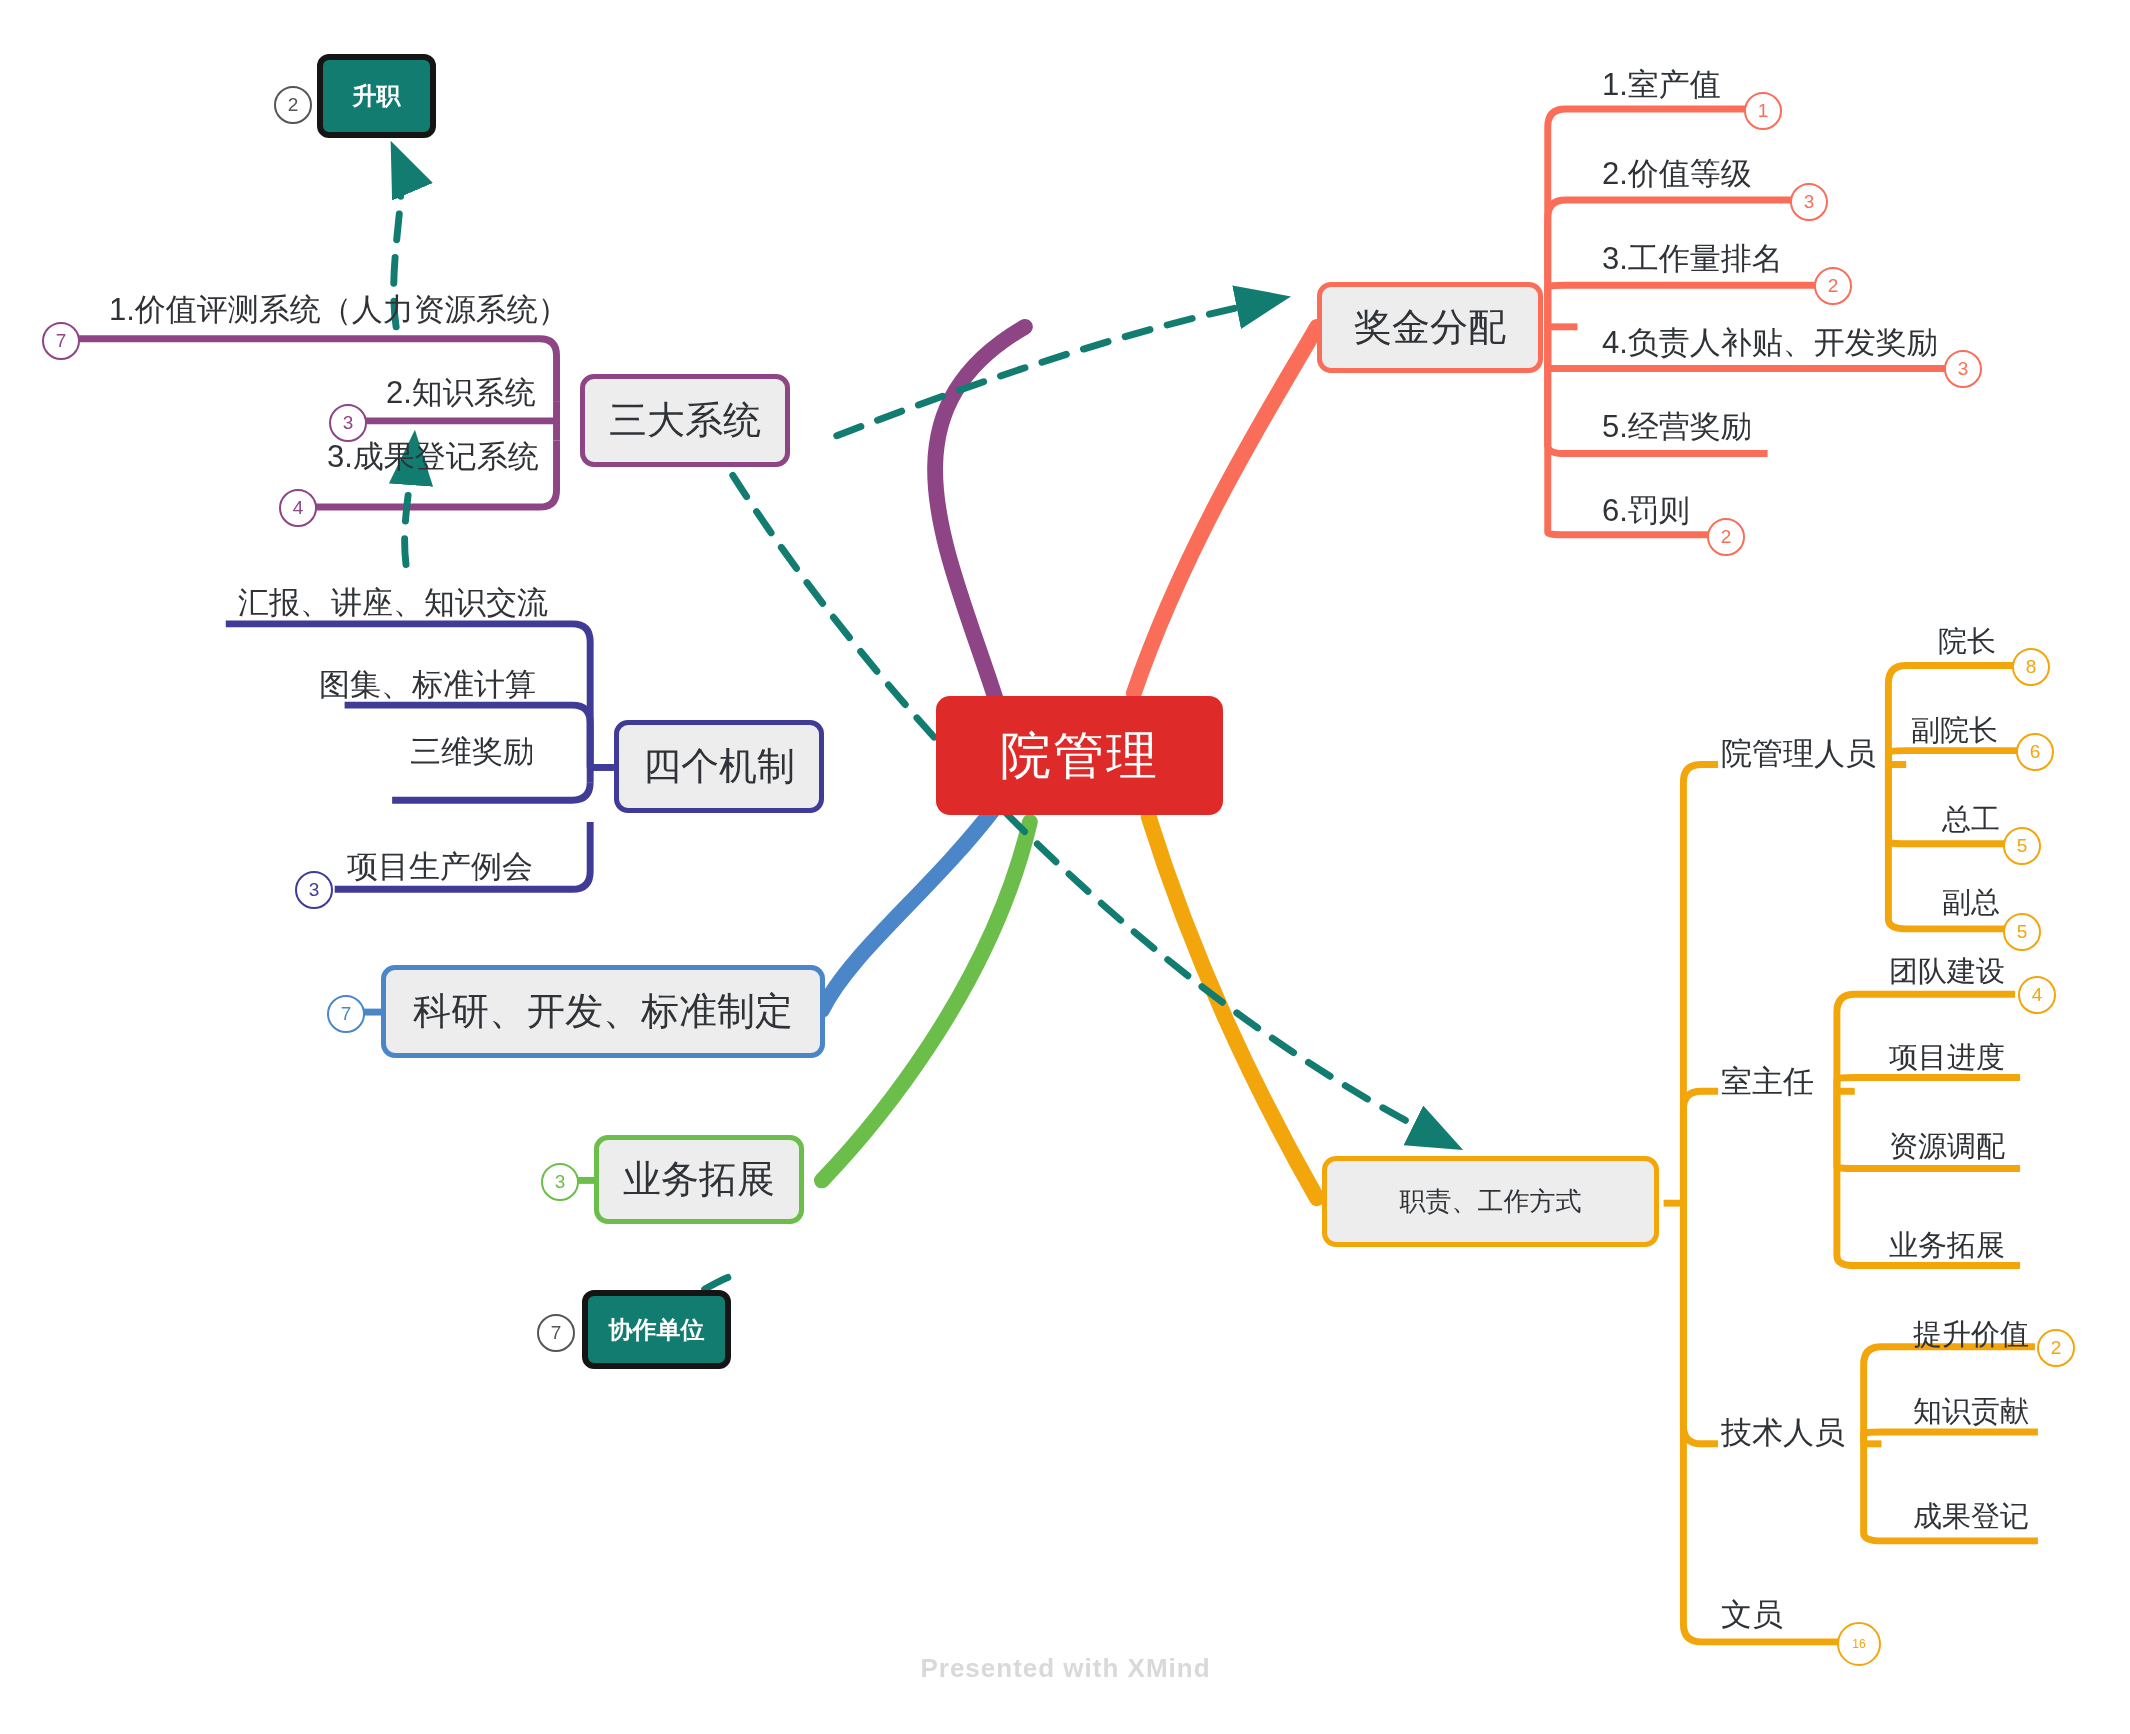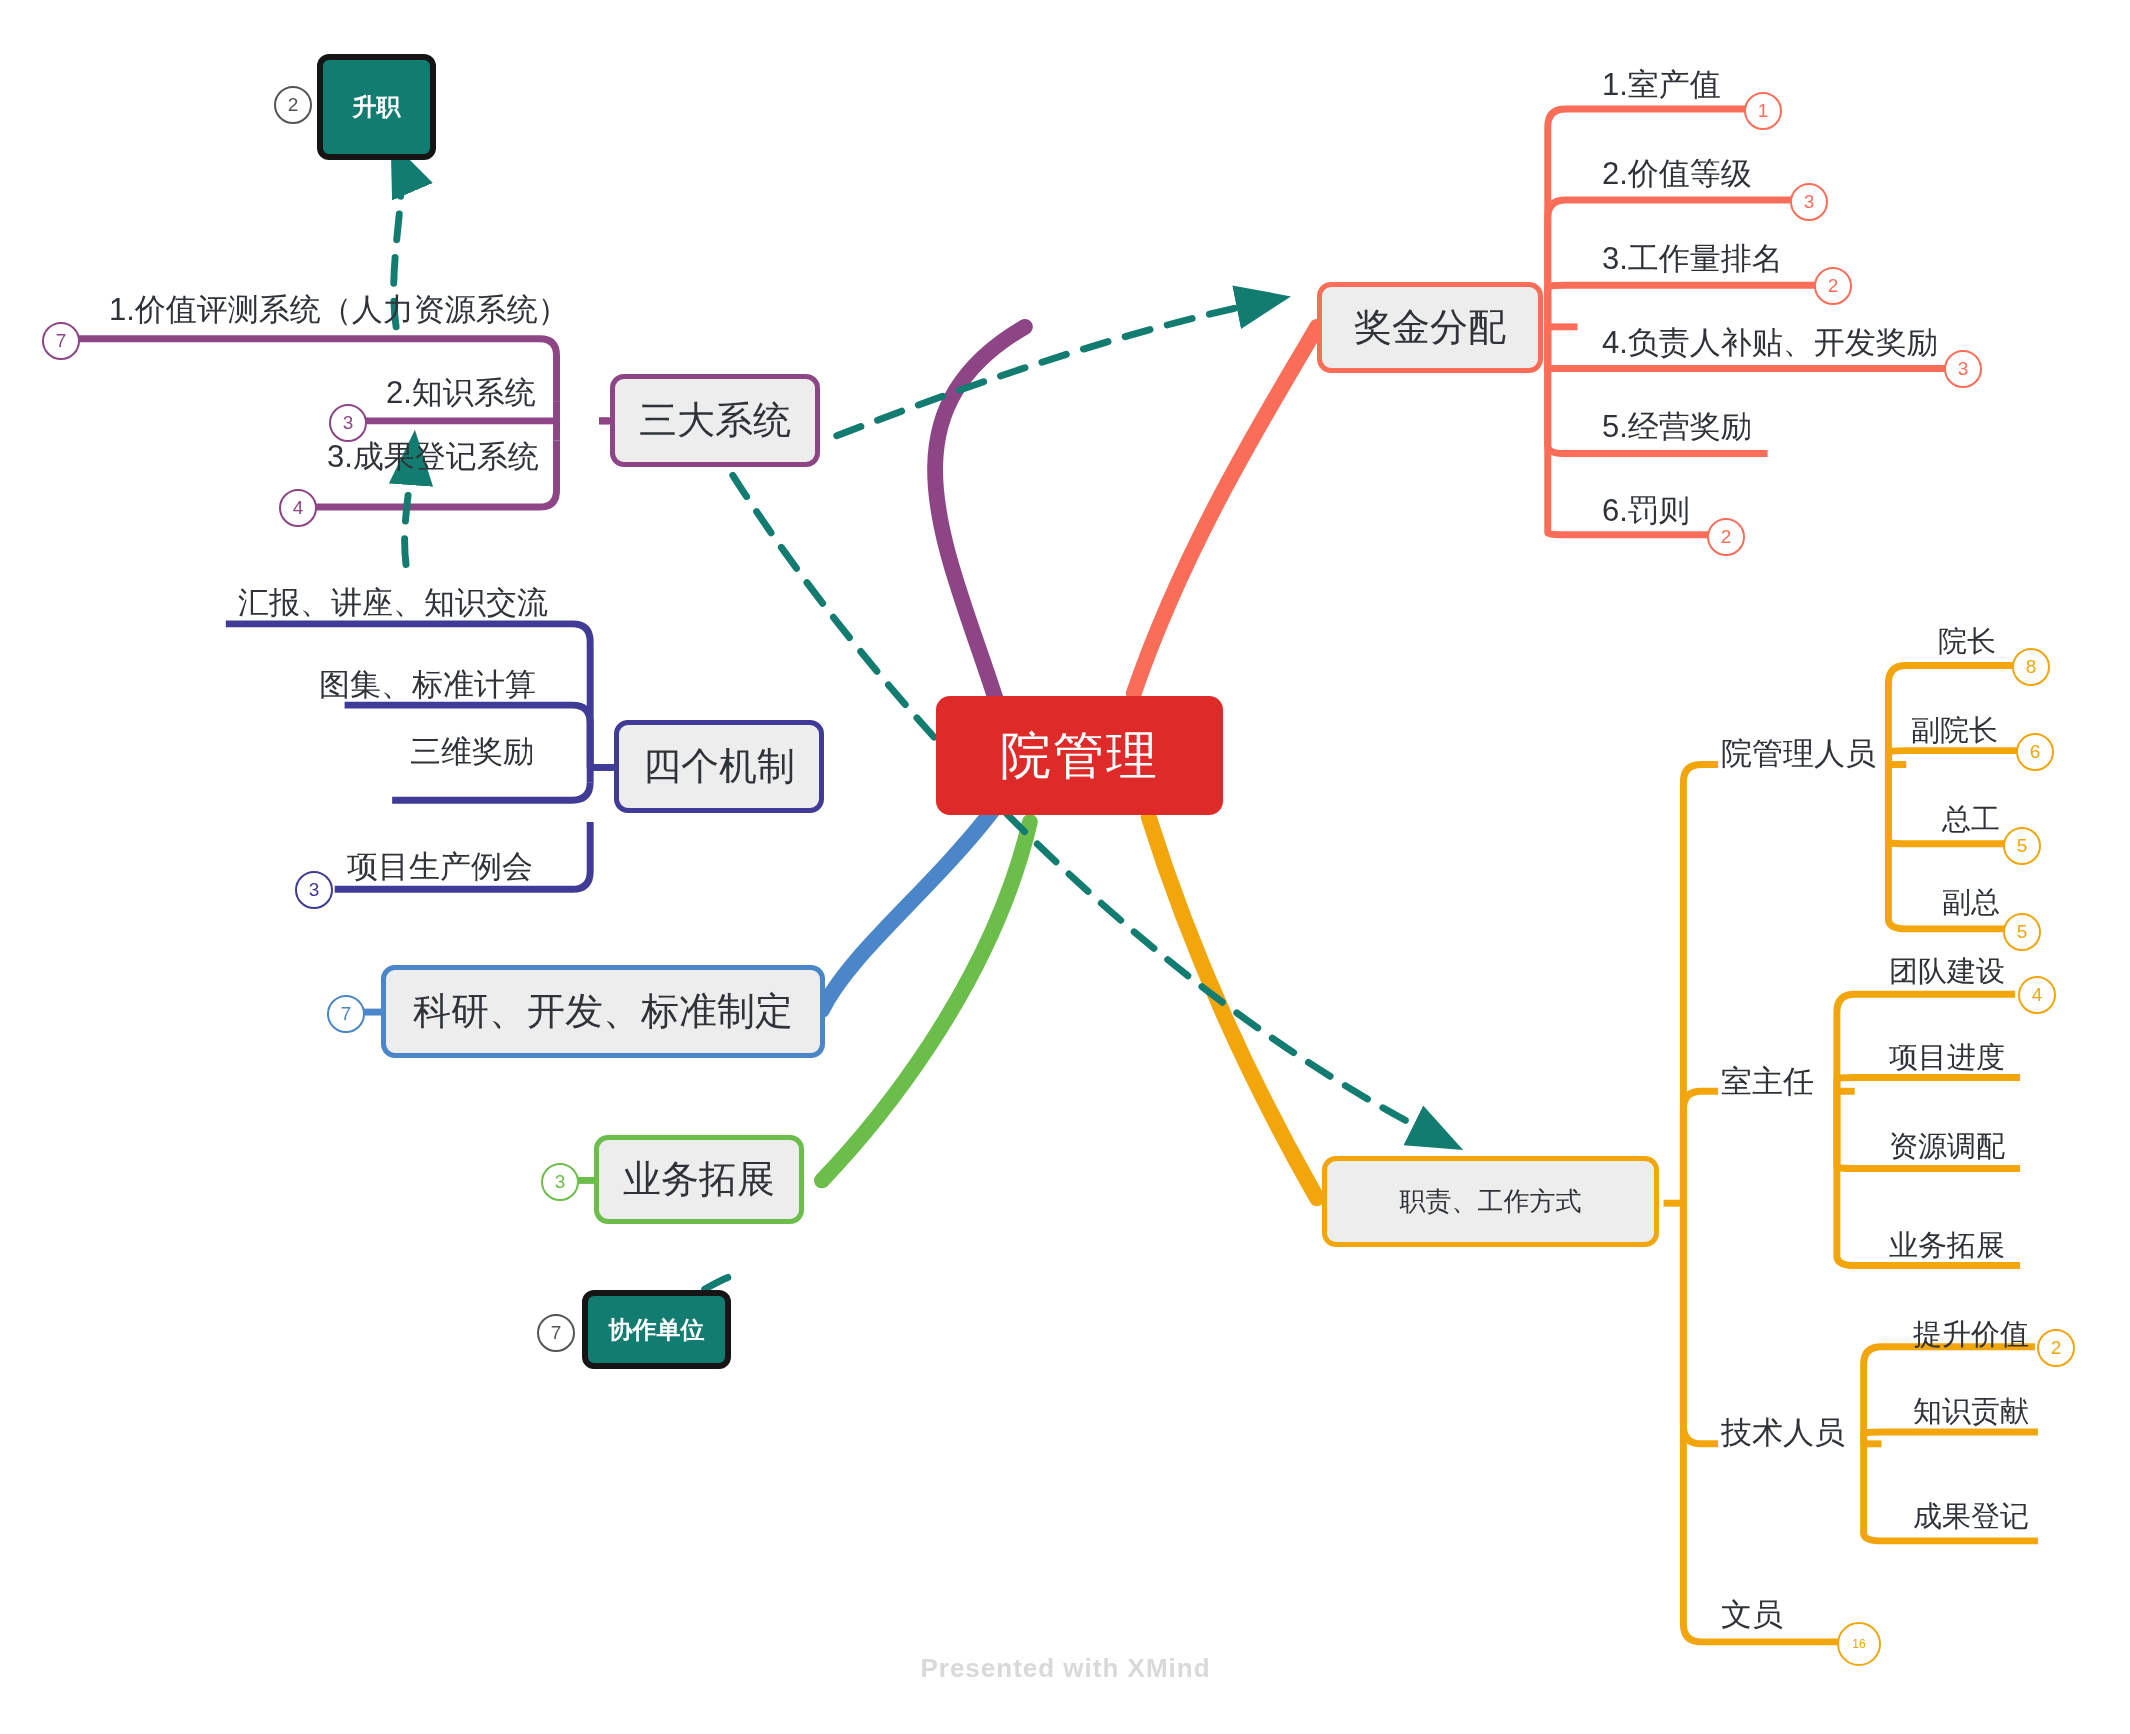--- a/index.html
+++ b/index.html
@@ -109,21 +109,21 @@
     <path d="M410,570 C 405,530 415,490 418,448" stroke="#127C71" stroke-width="7" fill="none" stroke-dasharray="26 18" stroke-linecap="round" marker-end="url(#arrow)"></path>
     <path d="M845,440 C 1000,380 1150,330 1290,302" stroke="#127C71" stroke-width="7" fill="none" stroke-dasharray="26 18" stroke-linecap="round" marker-end="url(#arrow)"></path>
     <path d="M740,480 C 880,700 1150,1000 1465,1155" stroke="#127C71" stroke-width="7" fill="none" stroke-dasharray="26 18" stroke-linecap="round" marker-end="url(#arrow)"></path>
     <path d="M735,1290 C 710,1300 690,1320 672,1310" stroke="#127C71" stroke-width="7" fill="none" stroke-dasharray="26 18" stroke-linecap="round" marker-end="url(#arrow)"></path>
   </svg>
 
   <div class="node root" style="left:936px;top:696px;width:287px;height:119px;">
     <span>院管理</span>
   </div>
 
-  <div class="node boxed b1" style="left:610px;top:374px;width:210px;height:93px;border-color:#8E4585;font-size:38px;">
+  <div class="node boxed b1" style="left:580px;top:374px;width:210px;height:93px;border-color:#8E4585;font-size:38px;">
     <span>三大系统</span>
   </div>
   <div class="leaf big" style="left:109px;top:289px;">
     <span>1.价值评测系统（人力资源系统）</span>
   </div>
   <div class="badge" style="left:42px;top:322px;border-color:#8E4585;color:#8E4585;">
     <span>7</span>
   </div>
   <div class="leaf big" style="left:386px;top:372px;">
     <span>2.知识系统</span>
@@ -164,21 +164,21 @@
     <span>7</span>
   </div>
 
   <div class="node boxed b1" style="left:594px;top:1135px;width:210px;height:89px;border-color:#6CBE4B;font-size:38px;">
     <span>业务拓展</span>
   </div>
   <div class="badge" style="left:541px;top:1163px;border-color:#6CBE4B;color:#6CBE4B;">
     <span>3</span>
   </div>
 
-  <div class="node callout" style="left:317px;top:54px;width:119px;height:106px;">
+  <div class="node callout" style="left:317px;top:54px;width:119px;height:84px;">
     <span>升职</span>
   </div>
   <div class="badge" style="left:274px;top:86px;border-color:#555;color:#555;">
     <span>2</span>
   </div>
 
   <div class="node callout" style="left:582px;top:1290px;width:149px;height:79px;">
     <span>协作单位</span>
   </div>
   <div class="badge" style="left:537px;top:1314px;border-color:#555;color:#555;">

